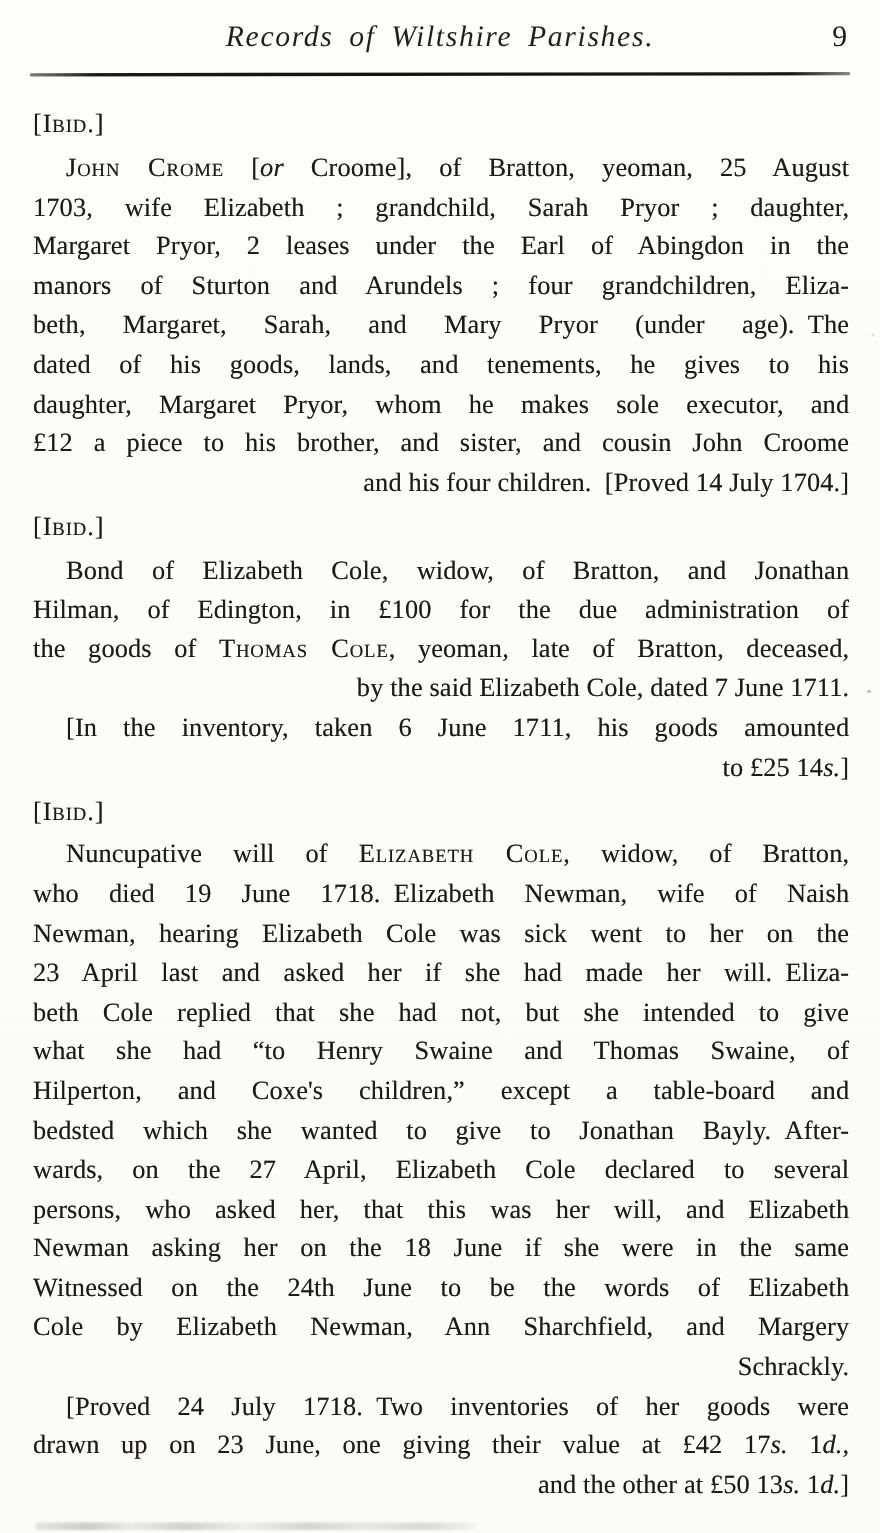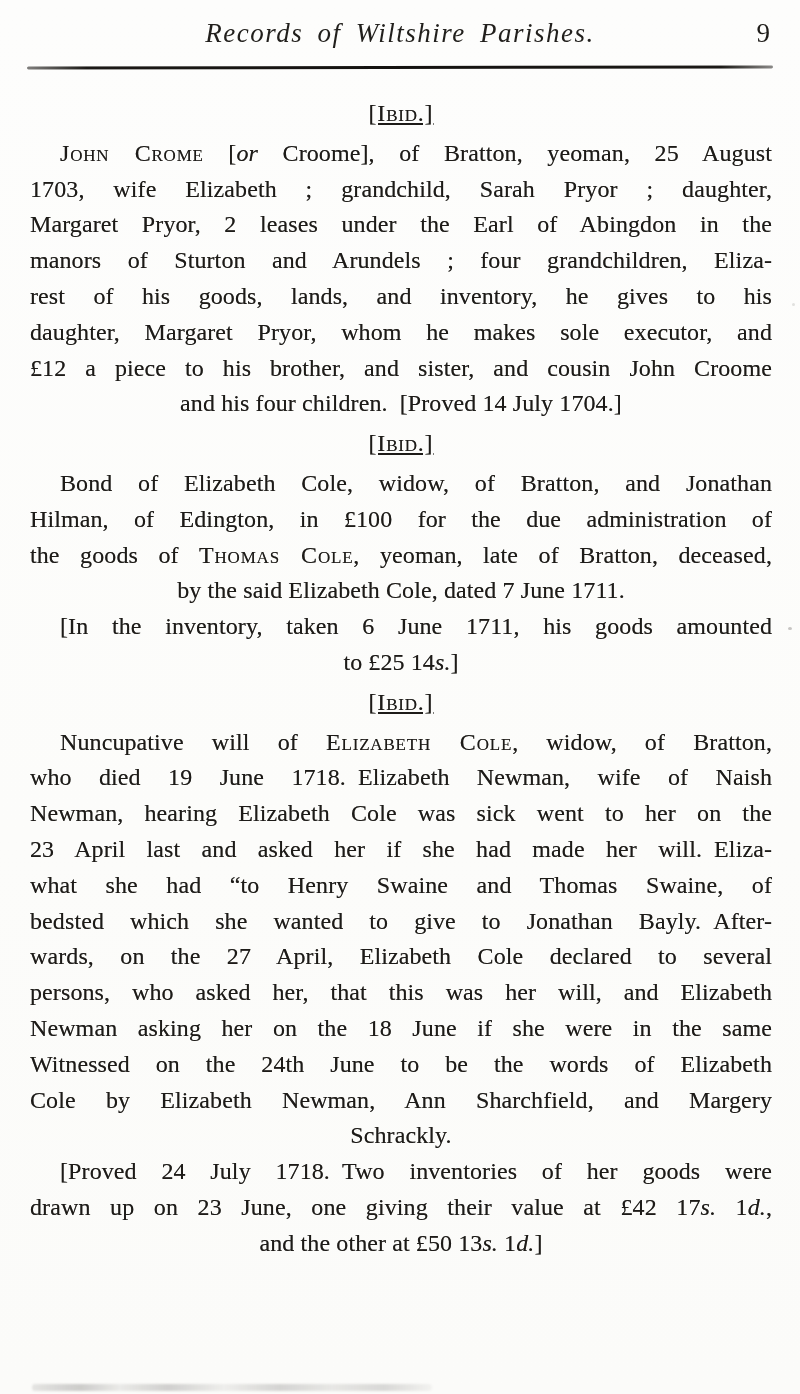--- a/index.html
+++ b/index.html
@@ -45,27 +45,26 @@
     transform: rotate(-0.08deg);
   }
   .document-body {
     margin: 27px 28px 0 30px;
     font-size: 24px;
     line-height: 35.8px;
     letter-spacing: 0.1px;
     text-shadow: 0 0 0.5px rgba(20,18,15,.55);
   }
   .section-heading {
-    text-align: center;
+    text-align: left;
     margin: 4px 0;
-    text-decoration: underline;
   }
   .paragraph { margin: 0; font-family: Liberation Serif, serif; }
   .line {
-    text-align: center;
+    text-align: right;
     white-space: normal;
   }
   .line.just {
     text-align: justify;
     text-align-last: justify;
   }
   .line.indent { padding-left: 30px; }
   .sc { font-variant: small-caps; letter-spacing: 0.8px; }
   .it { font-style: italic; }
   .bottom-smudge {
@@ -95,21 +94,22 @@
 
   <div class="head-rule"></div>
 
   <div class="document-body">
       <div class="section-heading"><span class="sc">[Ibid.]</span></div>
       <div class="paragraph">
         <div class="line indent just"><span class="sc">John Crome</span><span> [</span><span class="it">or</span><span> Croome], of Bratton, yeoman, 25 August</span></div>
         <div class="line just"><span>1703, wife Elizabeth ; grandchild, Sarah Pryor ; daughter,</span></div>
         <div class="line just"><span>Margaret Pryor, 2 leases under the Earl of Abingdon in the</span></div>
         <div class="line just"><span>manors of Sturton and Arundels ; four grandchildren, Eliza-</span></div>
-        <div class="line just"><span>rest of his goods, lands, and inventory, he gives to his</span></div>
+        <div class="line just"><span>beth, Margaret, Sarah, and Mary Pryor (under age). The</span></div>
+        <div class="line just"><span>dated of his goods, lands, and tenements, he gives to his</span></div>
         <div class="line just"><span>daughter, Margaret Pryor, whom he makes sole executor, and</span></div>
         <div class="line just"><span>£12 a piece to his brother, and sister, and cousin John Croome</span></div>
         <div class="line"><span>and his four children. [Proved 14 July 1704.]</span></div>
       </div>
       <div class="section-heading"><span class="sc">[Ibid.]</span></div>
       <div class="paragraph">
         <div class="line indent just"><span>Bond of Elizabeth Cole, widow, of Bratton, and Jonathan</span></div>
         <div class="line just"><span>Hilman, of Edington, in £100 for the due administration of</span></div>
         <div class="line just"><span>the goods of </span><span class="sc">Thomas Cole</span><span>, yeoman, late of Bratton, deceased,</span></div>
         <div class="line"><span>by the said Elizabeth Cole, dated 7 June 1711.</span></div>
@@ -117,21 +117,23 @@
       <div class="paragraph">
         <div class="line indent just"><span>[In the inventory, taken 6 June 1711, his goods amounted</span></div>
         <div class="line"><span>to £25 14</span><span class="it">s.</span><span>]</span></div>
       </div>
       <div class="section-heading"><span class="sc">[Ibid.]</span></div>
       <div class="paragraph">
         <div class="line indent just"><span>Nuncupative will of </span><span class="sc">Elizabeth Cole</span><span>, widow, of Bratton,</span></div>
         <div class="line just"><span>who died 19 June 1718. Elizabeth Newman, wife of Naish</span></div>
         <div class="line just"><span>Newman, hearing Elizabeth Cole was sick went to her on the</span></div>
         <div class="line just"><span>23 April last and asked her if she had made her will. Eliza-</span></div>
+        <div class="line just"><span>beth Cole replied that she had not, but she intended to give</span></div>
         <div class="line just"><span>what she had “to Henry Swaine and Thomas Swaine, of</span></div>
+        <div class="line just"><span>Hilperton, and Coxe's children,” except a table-board and</span></div>
         <div class="line just"><span>bedsted which she wanted to give to Jonathan Bayly. After-</span></div>
         <div class="line just"><span>wards, on the 27 April, Elizabeth Cole declared to several</span></div>
         <div class="line just"><span>persons, who asked her, that this was her will, and Elizabeth</span></div>
         <div class="line just"><span>Newman asking her on the 18 June if she were in the same</span></div>
         <div class="line just"><span>Witnessed on the 24th June to be the words of Elizabeth</span></div>
         <div class="line just"><span>Cole by Elizabeth Newman, Ann Sharchfield, and Margery</span></div>
         <div class="line"><span>Schrackly.</span></div>
       </div>
       <div class="paragraph">
         <div class="line indent just"><span>[Proved 24 July 1718. Two inventories of her goods were</span></div>

